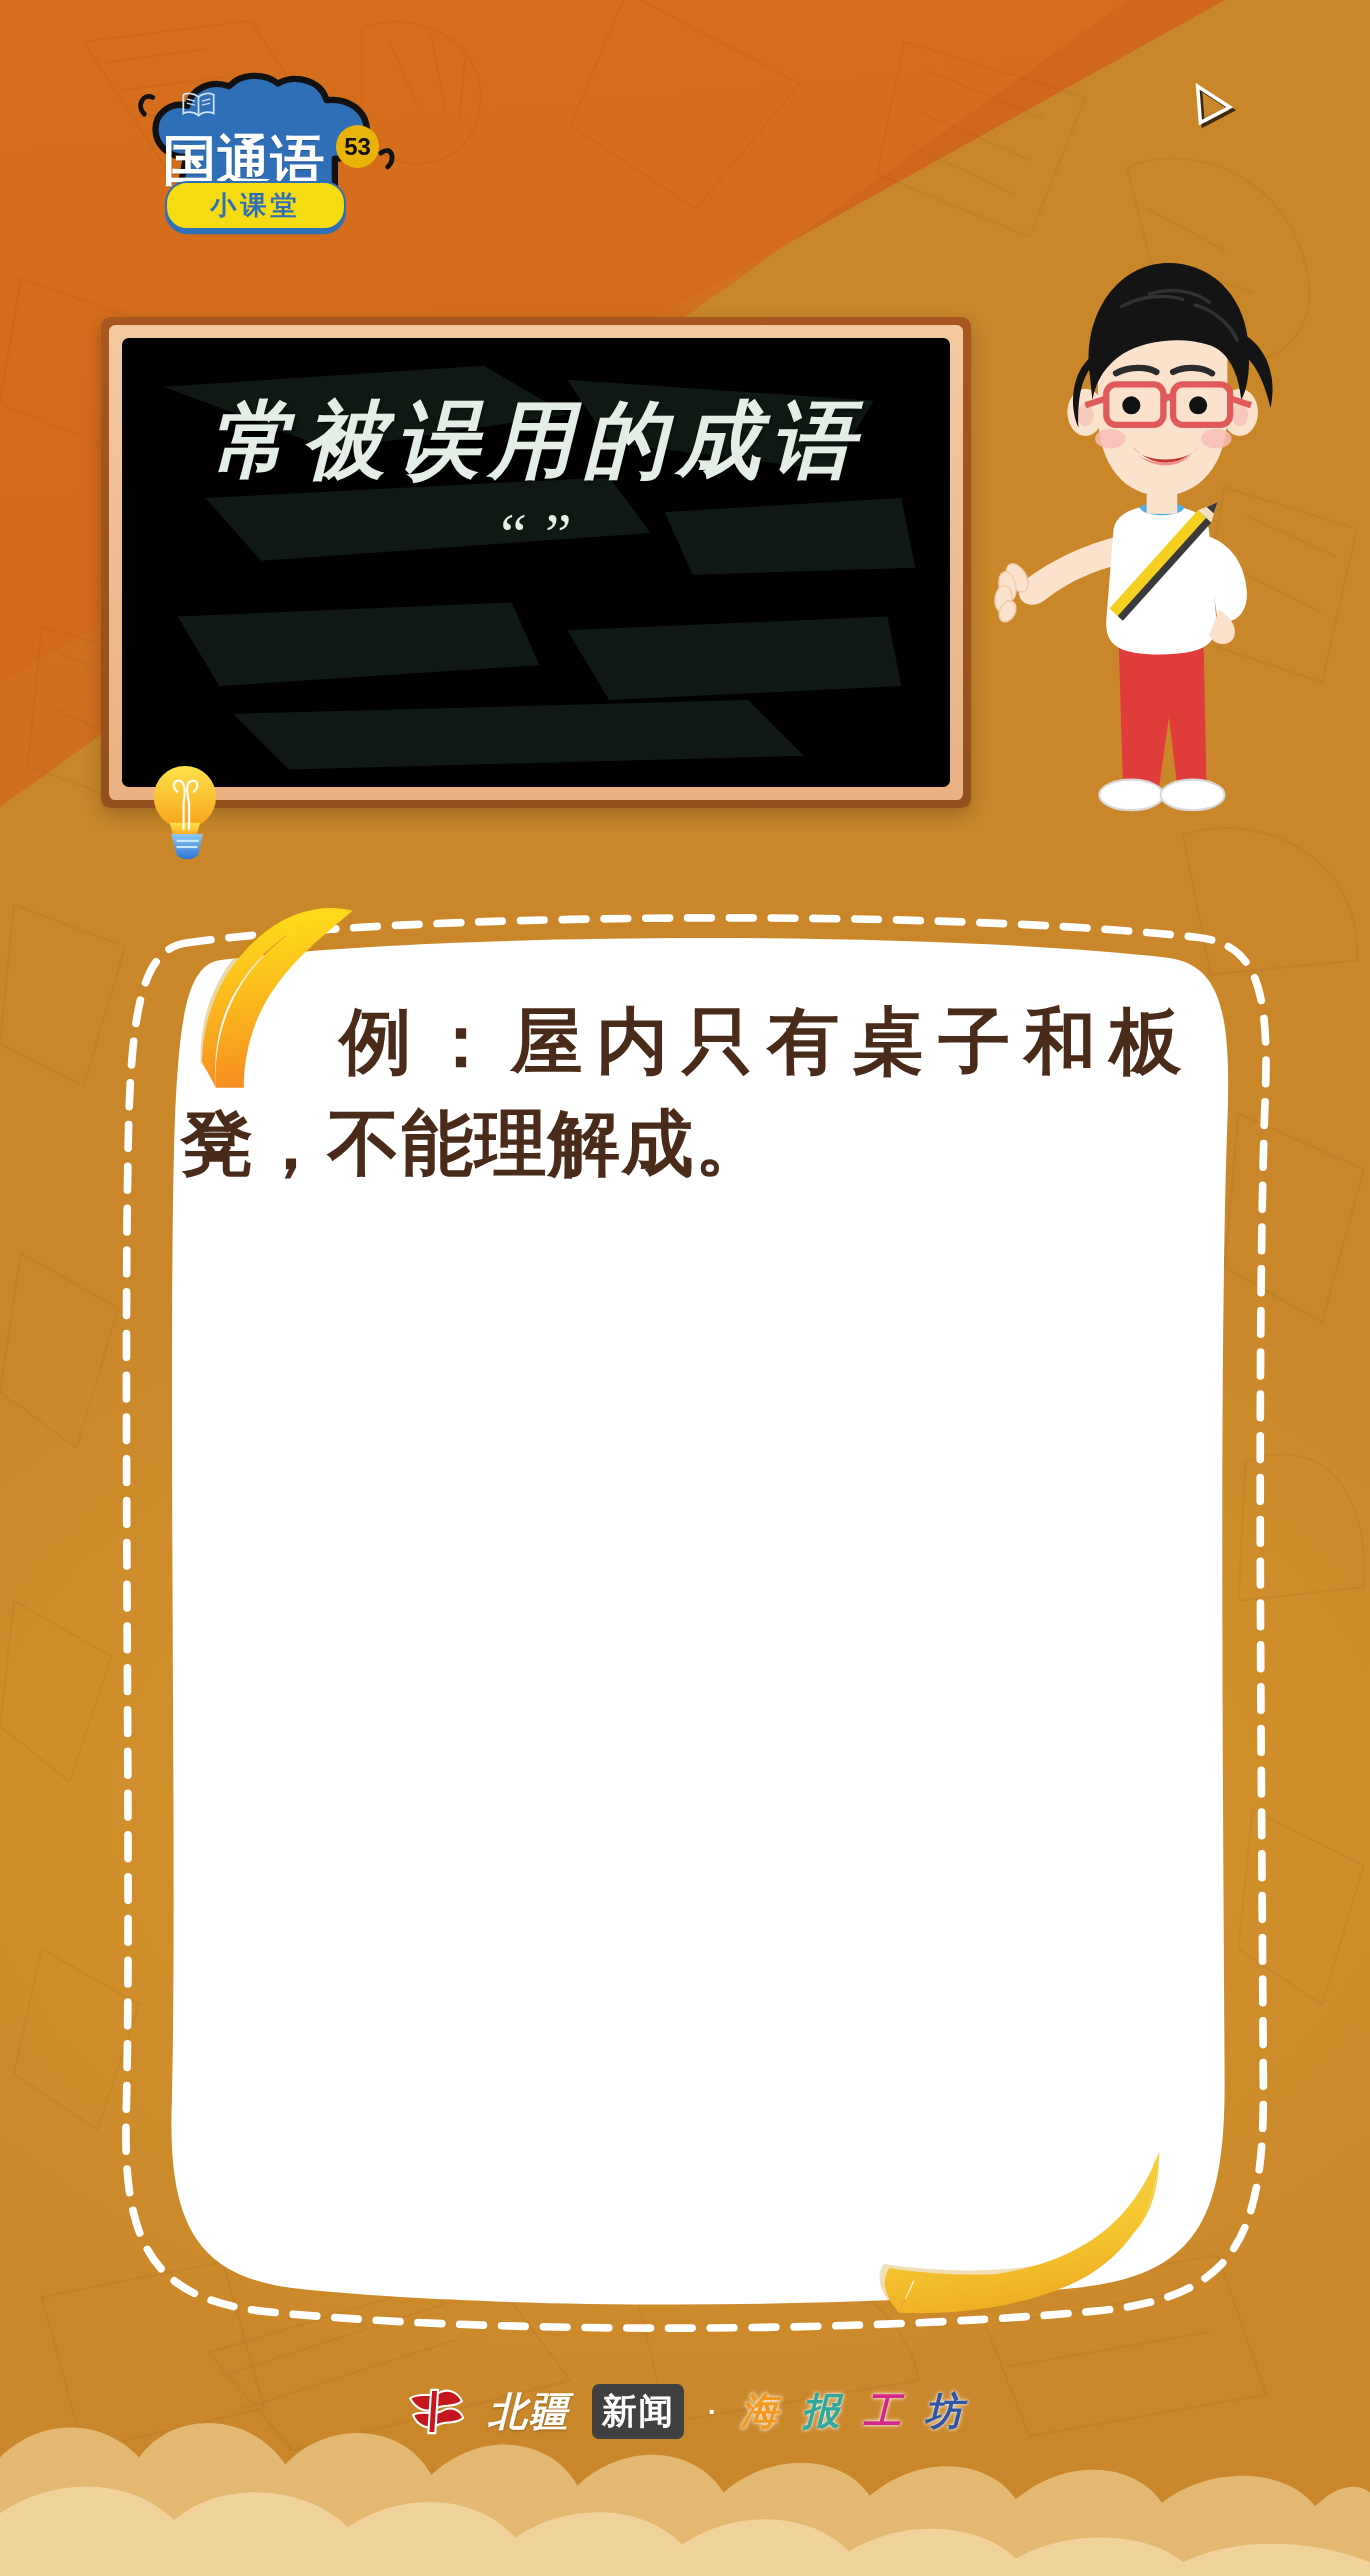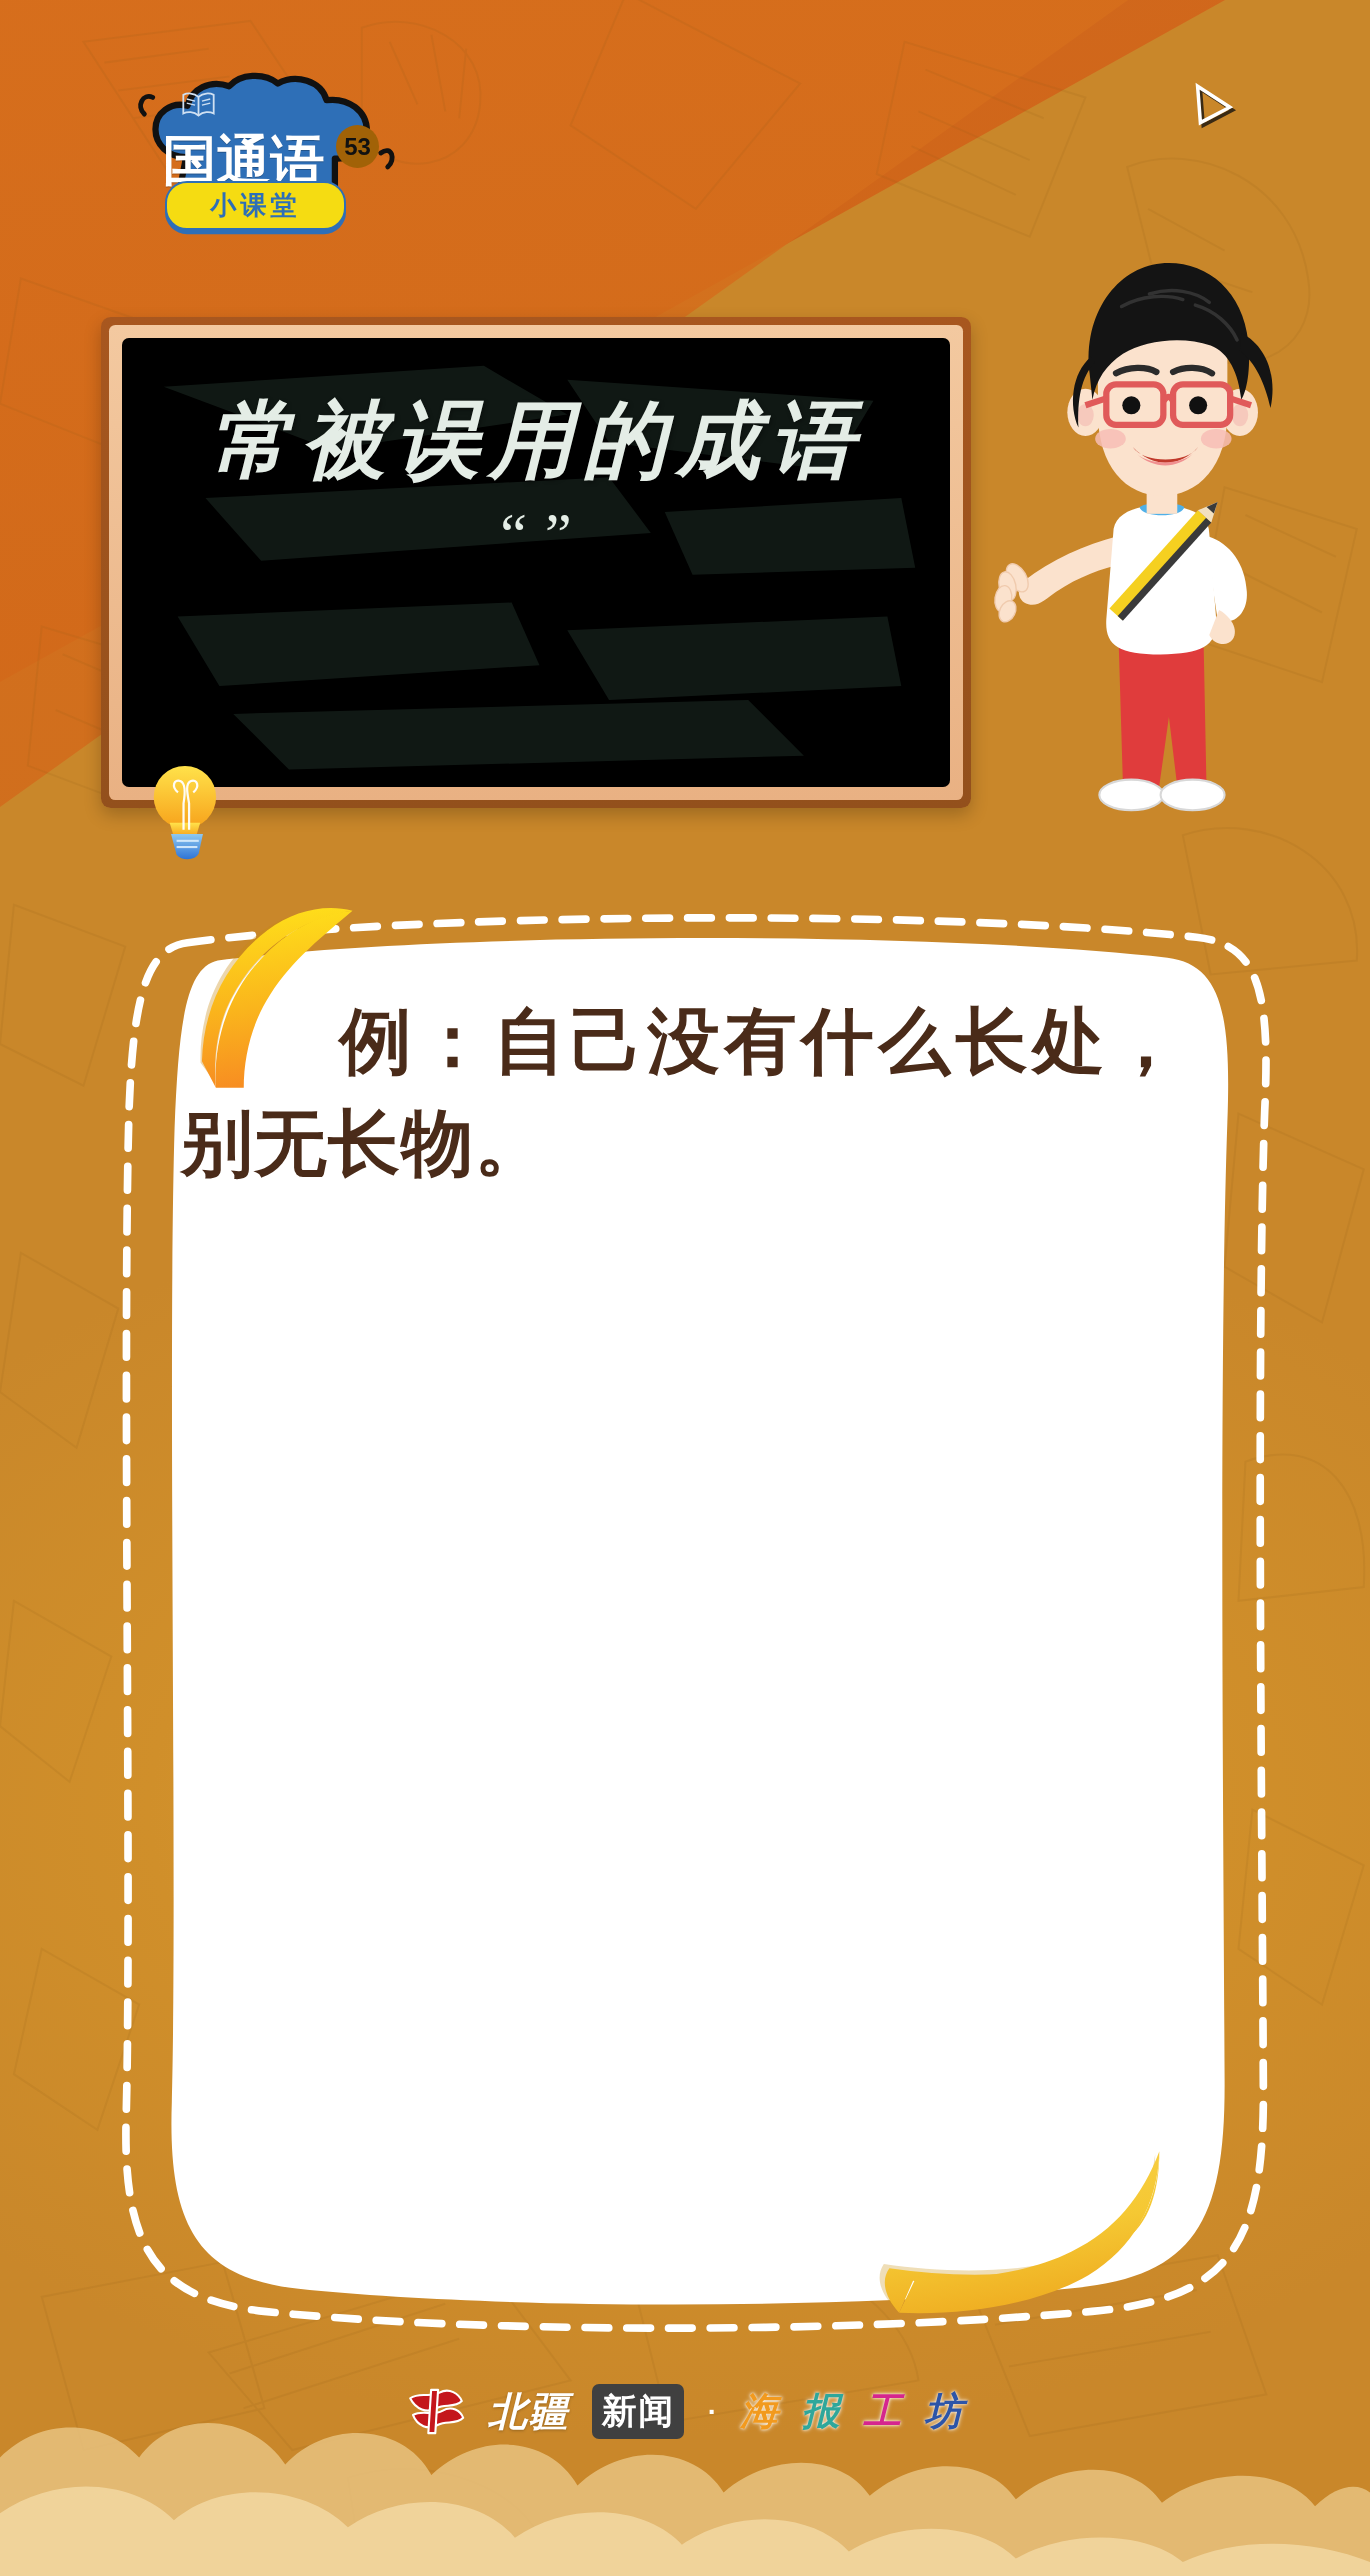--- a/index.html
+++ b/index.html
@@ -36,21 +36,21 @@
 
   
   .logo{position:absolute;left:104px;top:75px;width:306px;height:188px;}
   .logo svg{display:block;width:100%;height:100%;overflow:visible;}
   .logo-txt{position:absolute;inset:0;pointer-events:none;}
   .logo-main{position:absolute;left:42px;top:53px;width:195px;height:64px;
     display:flex;align-items:center;justify-content:center;gap:1.4px;
     font-size:54px;font-weight:bold;color:#ffffff;letter-spacing:0px;
     text-shadow:0 1.4px 0 rgba(0,0,0,.25);line-height:1;}
   .logo-badge-num{position:absolute;left:232px;top:50px;width:43px;height:43px;
-    border-radius:50%;background:#a16207;color:#111;font-size:24px;font-weight:bold;
+    border-radius:50%;background:#eab308;color:#111;font-size:24px;font-weight:bold;
     display:flex;align-items:center;justify-content:center;}
   .logo-sub{position:absolute;left:61px;top:106px;width:177px;height:45px;
     background:#F5DC12;border:2.8px solid #2E6FB7;border-radius:22px;
     display:flex;align-items:center;justify-content:center;
     color:#2E6FB7;font-size:26px;font-weight:bold;letter-spacing:4.2px;
     box-shadow:0 4.2px 0 #2E6FB7;}
   .book-icon{position:absolute;left:77px;top:15.3px;width:35px;height:29px;}
 
   
   .tri-deco{position:absolute;left:1192px;top:82px;width:49px;height:49px;}
@@ -388,21 +388,21 @@
         <path d="M430 10 C420 90 380 150 300 178 C230 202 140 198 70 186
                  L56 232 C34 208 28 186 40 168 C160 186 300 180 380 130 C416 106 430 62 430 10 Z" fill="#C9930F" opacity=".3"></path>
         <path d="M436 6 C434 92 392 156 308 184 C240 206 150 204 82 192
                  L62 238 C40 214 36 190 48 174 C170 192 306 186 384 136 C422 110 436 62 436 6 Z" fill="url(#rg2)"></path>
         <path d="M436 6 C412 70 372 120 310 150 C246 182 160 192 86 188
                  L62 238 C150 242 258 228 334 184 C398 146 434 82 436 6 Z" fill="url(#rg2)"></path>
       </svg>
     </div>
 
     <div class="card-text">
-      <p class="indent">例：自己没有什么长处，别无长物。</p>
+      <p class="indent">例：屋内只有桌子和板凳，不能理解成。</p>
     </div>
   </div>
 
   <div class="footer">
     <div class="f-mark">
       <svg viewBox="0 0 86 70">
         <g fill="#C4161C" stroke="#FFFFFF" stroke-width="3" stroke-linejoin="round">
           <path d="M6 16 C20 6 34 16 48 8 C62 0 76 10 80 20 C70 30 56 24 44 30 C30 38 14 32 6 16 Z"></path>
           <path d="M10 40 C24 32 38 42 52 34 C66 26 78 34 82 44 C72 54 58 48 46 54 C32 62 16 56 10 40 Z"></path>
           <path d="M36 4 L46 4 L42 66 L32 66 Z"></path>

